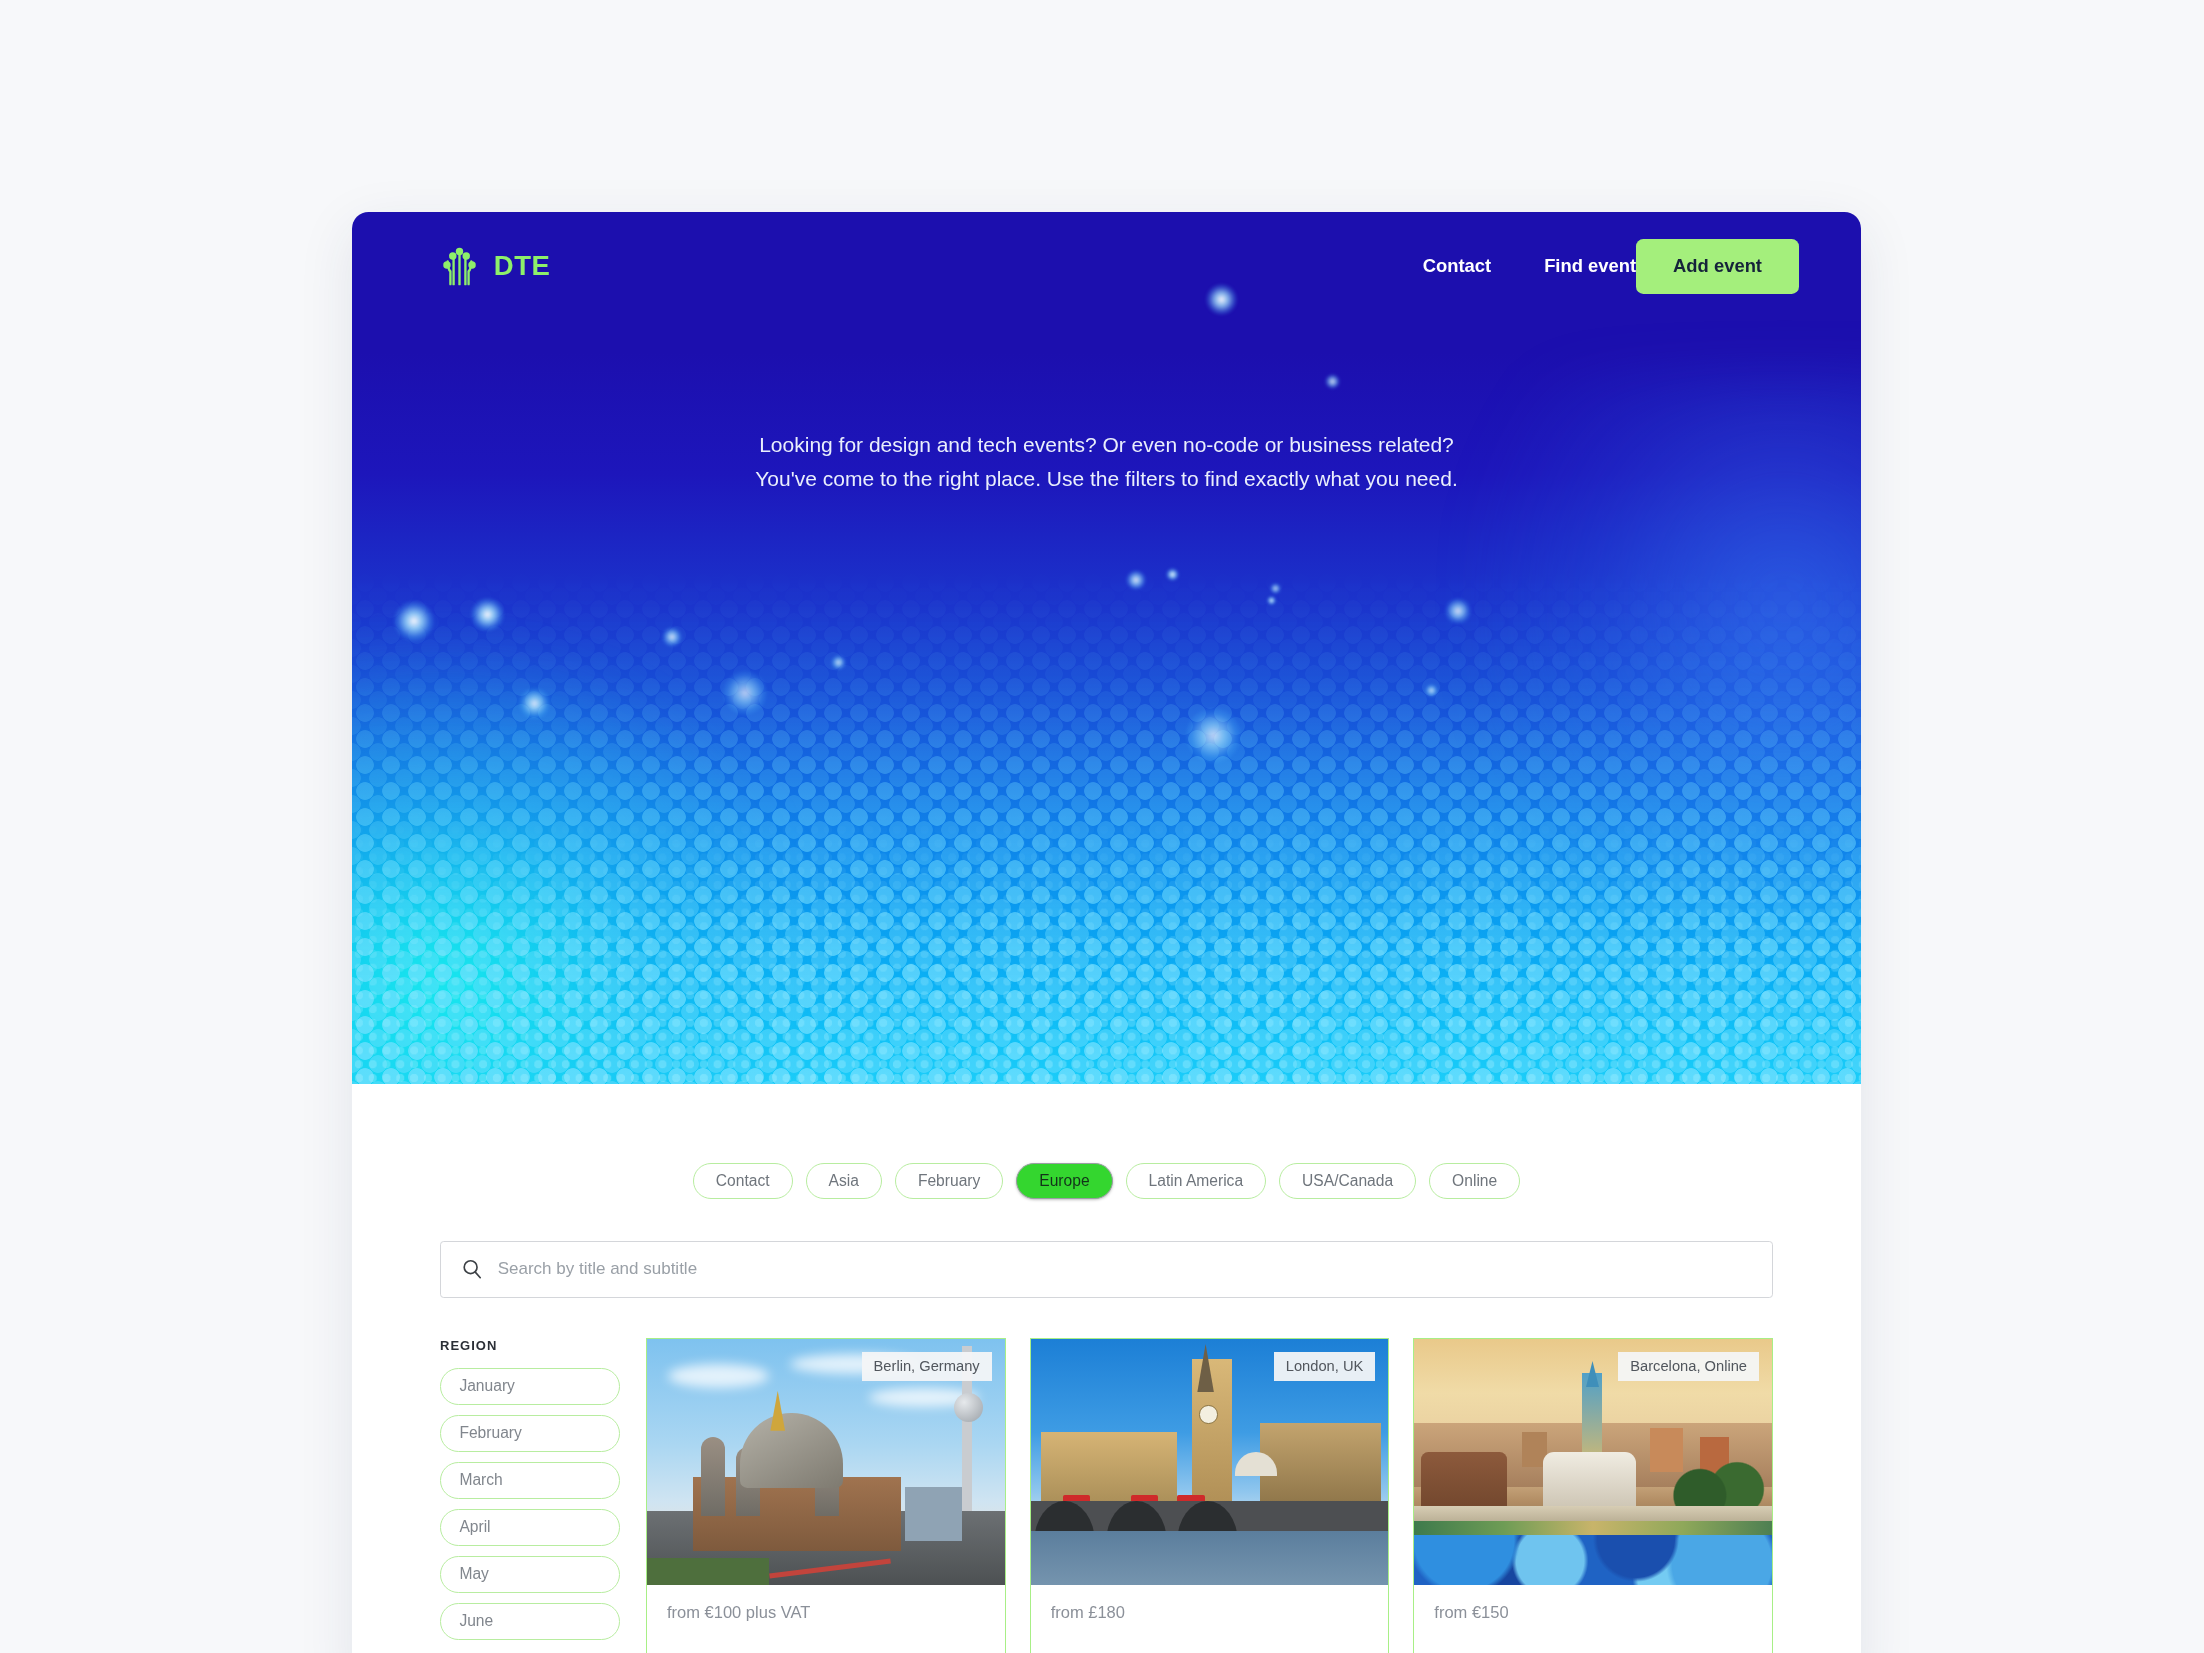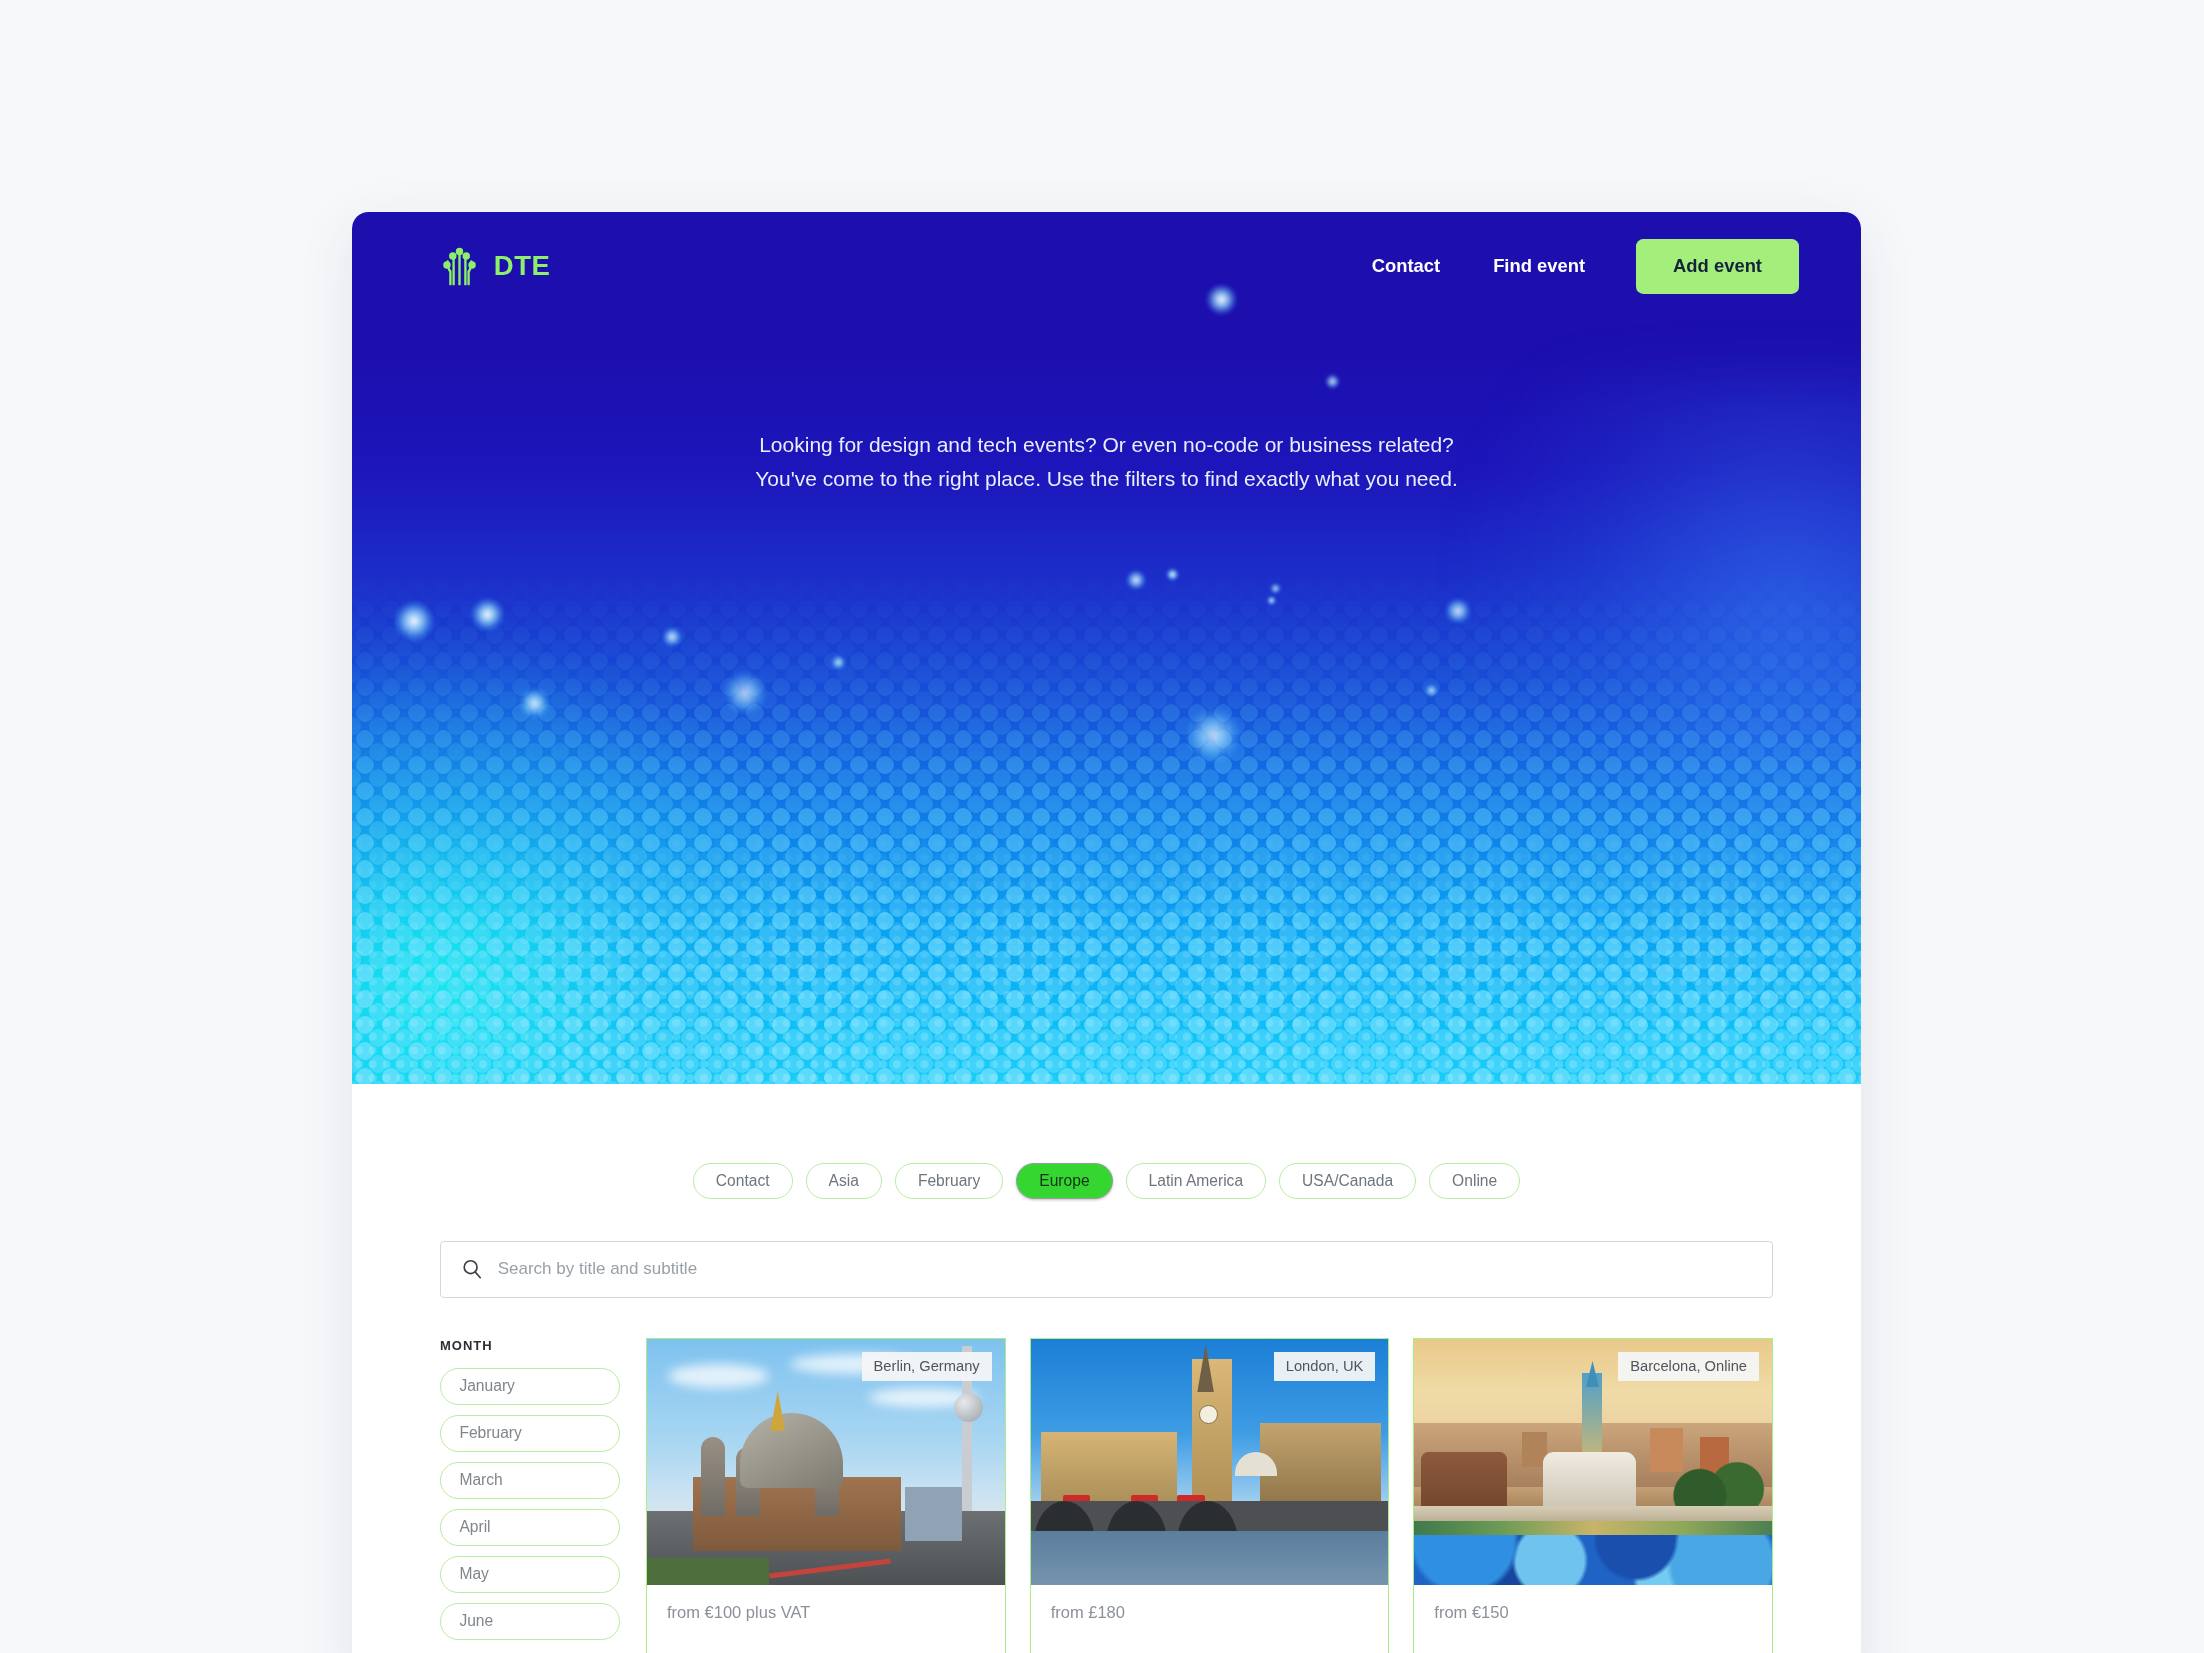--- a/index.html
+++ b/index.html
@@ -141,21 +141,20 @@
     gap: 53px;
   }
   .nav-link {
     color: #ffffff;
     font-size: 18.4px;
     font-weight: bold;
     text-decoration: none;
     white-space: nowrap;
   }
   .nav-cta {
-    margin-left: 51px;
     background: #a4ef7c;
     color: #15233a;
     font-size: 18.4px;
     font-weight: bold;
     border: none;
     border-radius: 7.3px;
     padding: 16.5px 37px;
     cursor: pointer;
     white-space: nowrap;
     font-family: "Liberation Sans", sans-serif;
@@ -457,21 +456,21 @@
             <circle cx="10.5" cy="10" r="7" fill="none" stroke="#3c4045" stroke-width="1.8"></circle>
             <line x1="15.6" y1="15.4" x2="21" y2="21.5" stroke="#3c4045" stroke-width="1.8" stroke-linecap="round"></line>
           </svg>
           <input class="search-input" type="text" placeholder="Search by title and subtitle" style="">
         </div>
       </div>
 
       <div class="results">
 
         <aside class="month-col">
-          <div class="month-label">MONTH</div>
+          <div class="month-label">REGION</div>
           <button class="month-pill">January</button>
           <button class="month-pill">February</button>
           <button class="month-pill">March</button>
           <button class="month-pill">April</button>
           <button class="month-pill">May</button>
           <button class="month-pill">June</button>
 
         </aside>
 
         <div class="cards">

